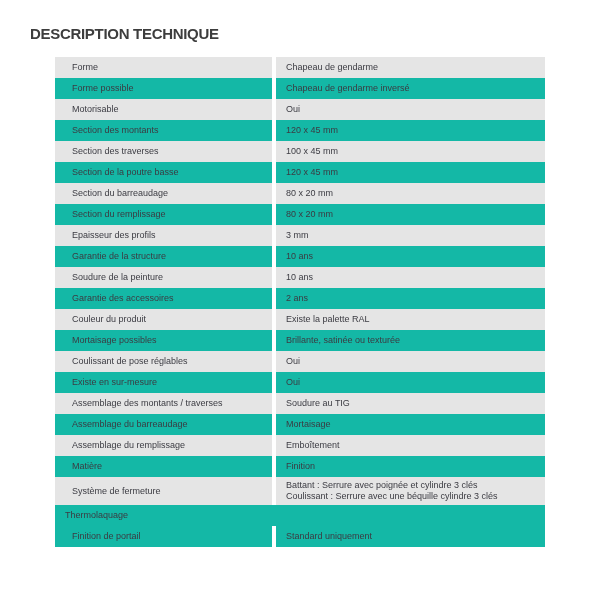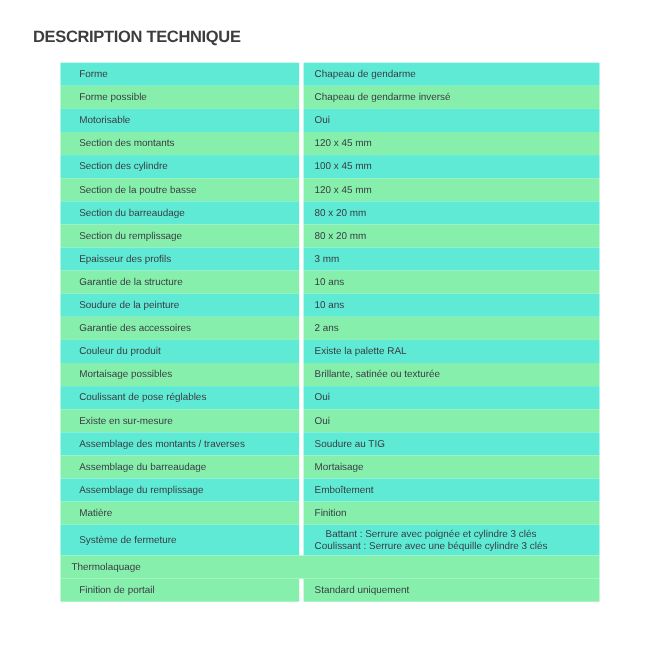--- a/index.html
+++ b/index.html
@@ -35,35 +35,34 @@
     gap: 4px;
     min-height: 21px;
   }
   .spec-row .cell {
     display: flex;
     align-items: center;
     box-sizing: border-box;
     font-size: 9px;
     line-height: 11px;
     color: #3b3b42;
-    background: #86efac;
+    background: #14b8a6;
   }
   .spec-row.alt .cell {
-    background: #5eead4;
+    background: #e5e5e5;
   }
   .cell.label {
     width: 217px;
     padding: 3px 8px 3px 17px;
     flex: none;
   }
   .cell.value {
     flex: 1;
     padding: 3px 20px 3px 10px;
     white-space: pre-line;
-    text-align: center;
   }
 </style>
 </head>
 <body>
 
 <div class="page">
   <div class="page-title">DESCRIPTION TECHNIQUE</div>
 
   <div class="spec-table" id="spec-table">
       <div class="spec-row alt">
@@ -76,21 +75,21 @@
       </div>
       <div class="spec-row alt">
         <div class="cell label">Motorisable</div>
         <div class="cell value">Oui</div>
       </div>
       <div class="spec-row">
         <div class="cell label">Section des montants</div>
         <div class="cell value">120 x 45 mm</div>
       </div>
       <div class="spec-row alt">
-        <div class="cell label">Section des cylindre</div>
+        <div class="cell label">Section des traverses</div>
         <div class="cell value">100 x 45 mm</div>
       </div>
       <div class="spec-row">
         <div class="cell label">Section de la poutre basse</div>
         <div class="cell value">120 x 45 mm</div>
       </div>
       <div class="spec-row alt">
         <div class="cell label">Section du barreaudage</div>
         <div class="cell value">80 x 20 mm</div>
       </div>

